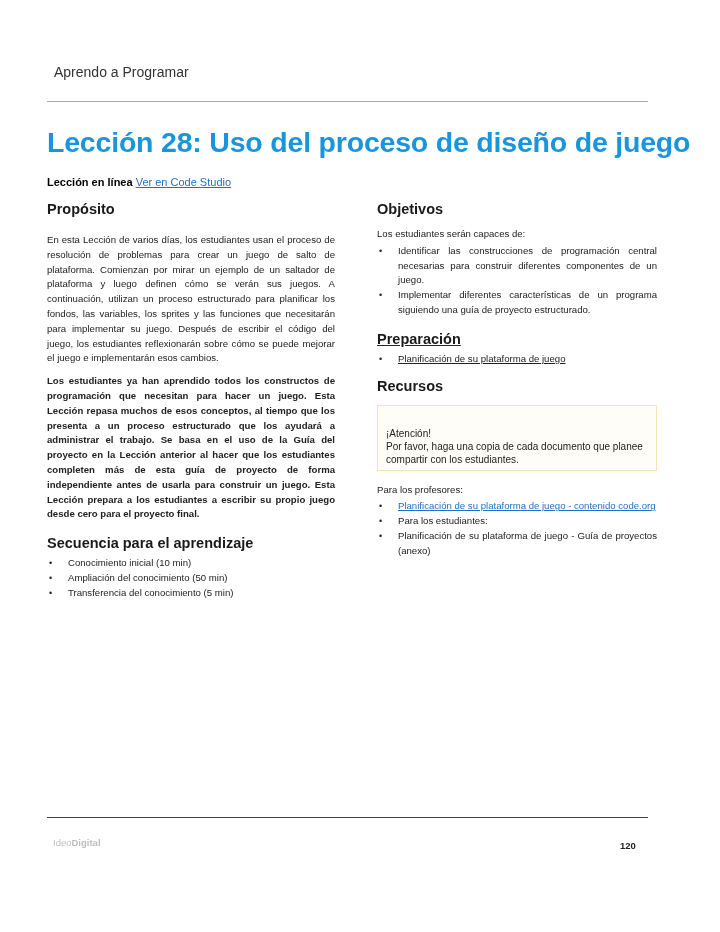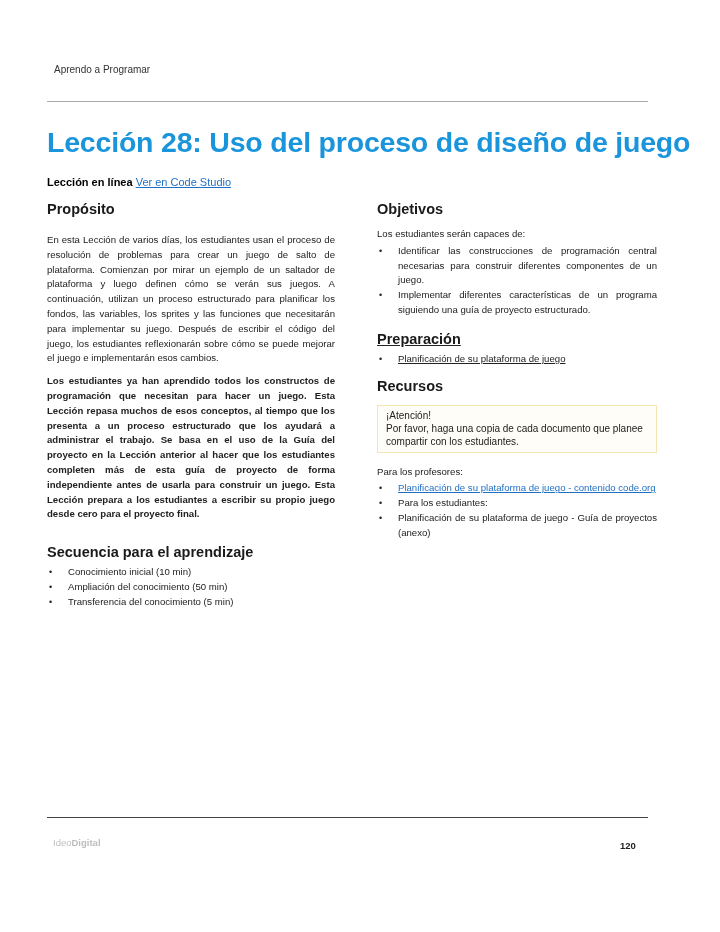--- a/index.html
+++ b/index.html
@@ -12,21 +12,21 @@
       height: 932px;
       position: relative;
       overflow: hidden;
       font-family: "Liberation Sans", sans-serif;
       color: #222;
     }
     .running-header {
       position: absolute;
       left: 54px;
       top: 64px;
-      font-size: 10px;
+      font-size: 14px;
       color: #333;
     }
     .header-rule {
       position: absolute;
       left: 47px;
       top: 101px;
       width: 601px;
       height: 0;
       border-top: 1px solid #aaaaaa;
     }
@@ -75,21 +75,21 @@
     }
     p {
       margin: 0;
       font-size: 9.6px;
       line-height: 14.8px;
       text-align: justify;
       color: #222;
     }
     .para1 { margin-top: 13px; }
     .para2 { margin-top: 8px; font-weight: bold; }
-    .sec-seq { margin-top: 19px; }
+    .sec-seq { margin-top: 10px; }
     ul.bullets {
       list-style: none;
       margin: 2px 0 0 0;
       padding: 0;
     }
     ul.bullets li {
       position: relative;
       padding-left: 21px;
       font-size: 9.6px;
       line-height: 14.8px;
@@ -109,21 +109,21 @@
       color: #222;
     }
     .sec-prep { margin-top: 10px; text-decoration: underline; }
     .sec-res { margin-top: 8px; }
     .notice-box {
       margin-top: 8px;
       width: 280px;
       box-sizing: border-box;
       border: 1.5px solid #f3e6b4;
       background: #fffdf7;
-      padding: 3px 8px 4px 8px;
+      padding: 21px 8px 4px 8px;
       font-size: 10px;
       line-height: 13px;
       color: #222;
     }
     .teachers-line {
       margin-top: 12px;
       font-size: 9.6px;
       line-height: 14.8px;
       color: #222;
     }

